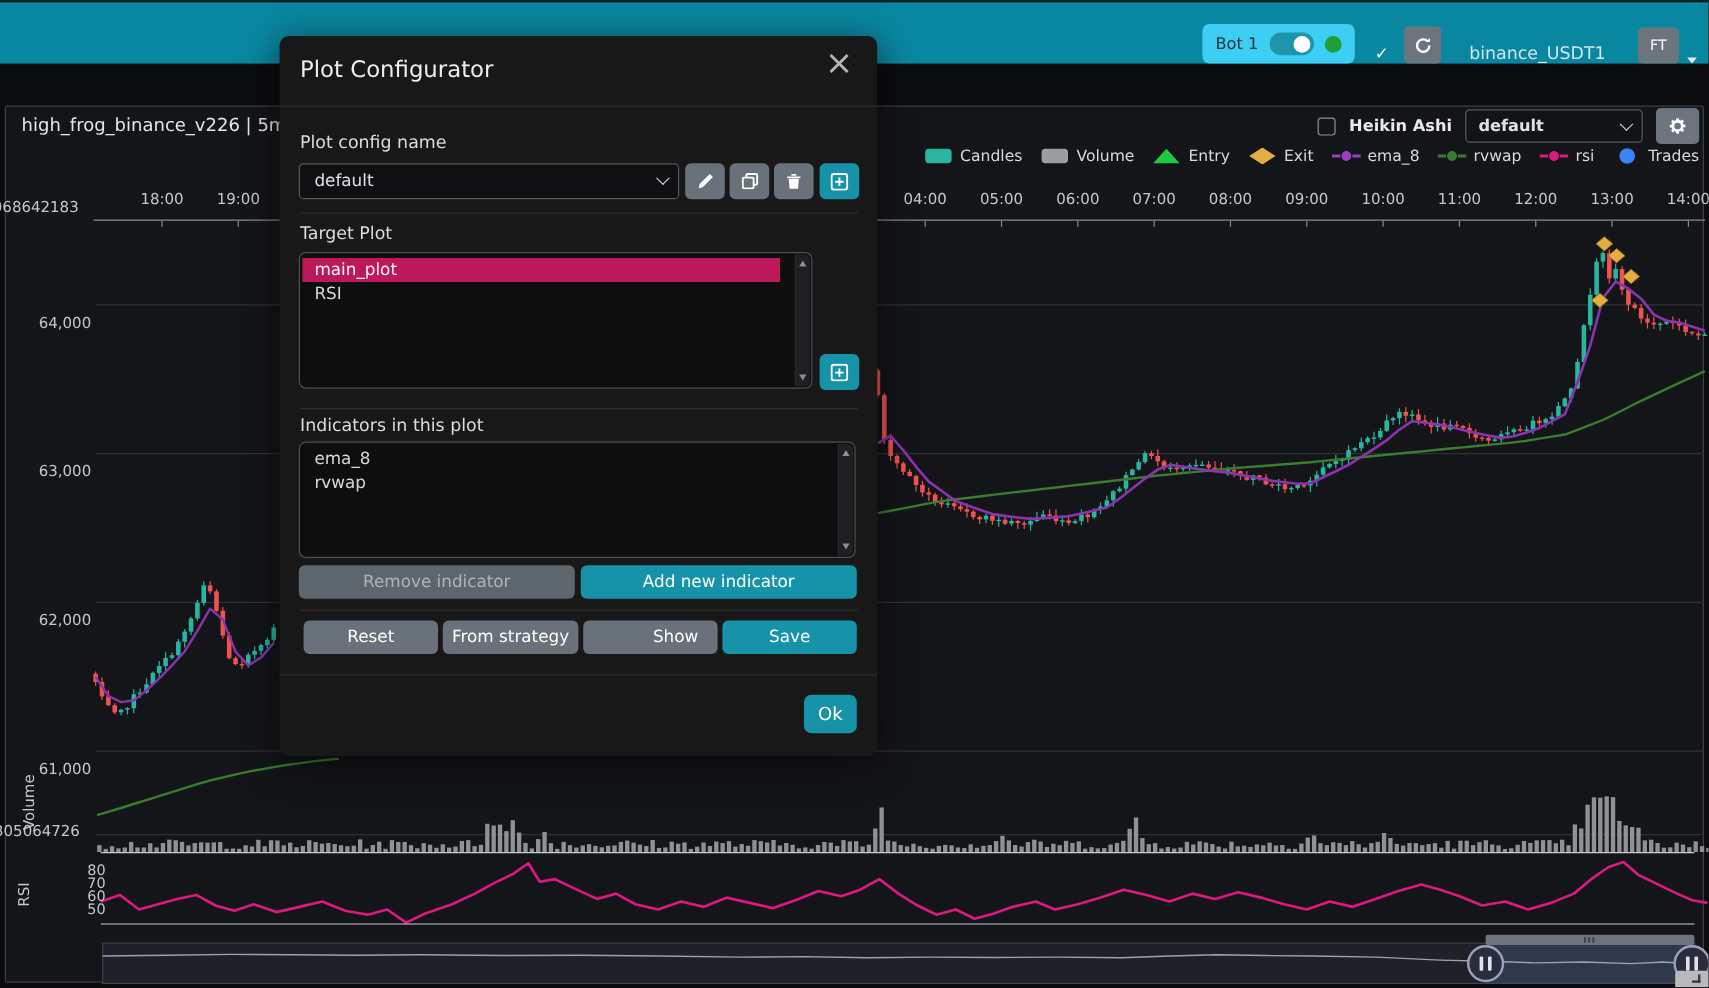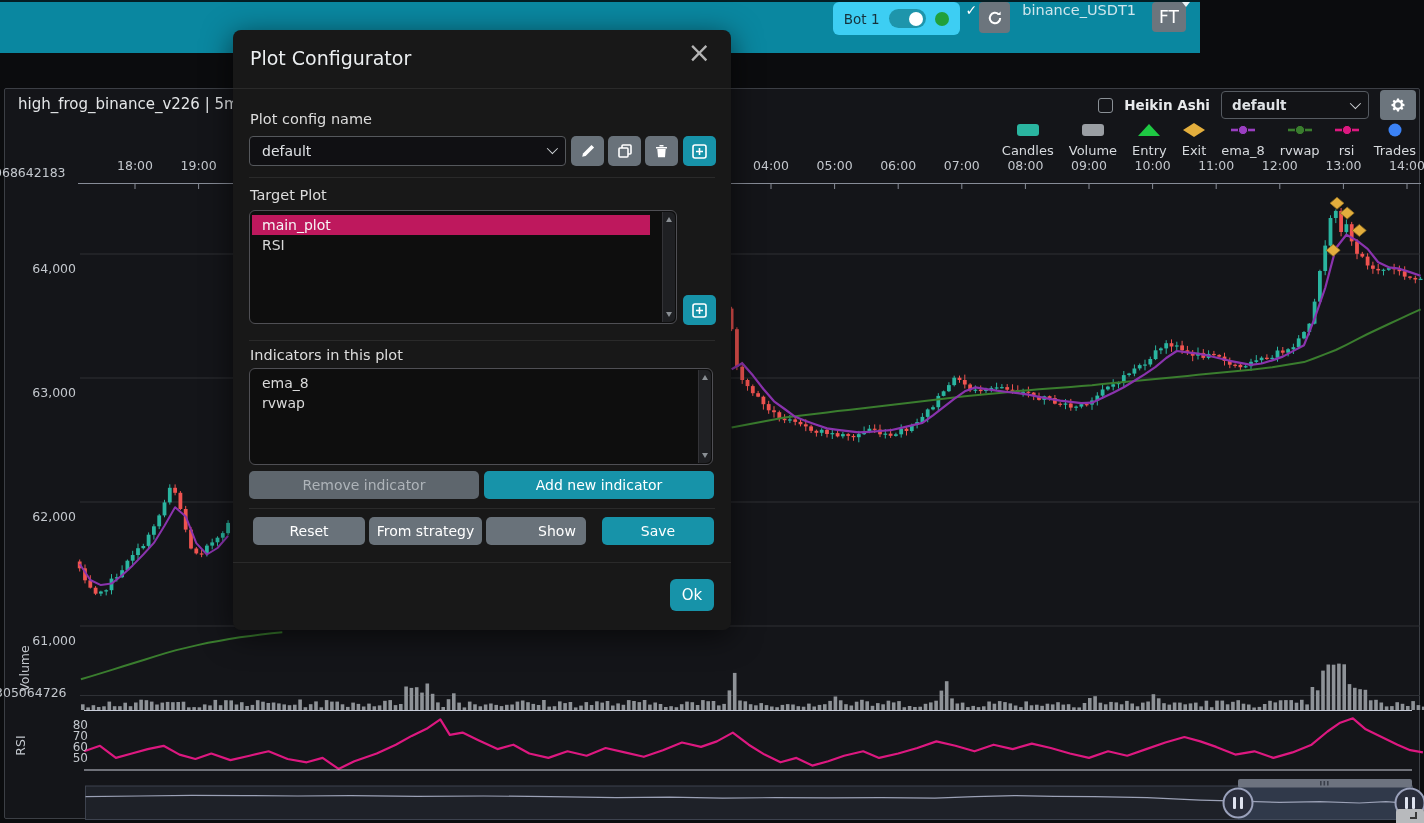--- a/index.html
+++ b/index.html
@@ -1,30 +1,30 @@
 <!DOCTYPE html>
 <html><head>
 <meta charset="utf-8">
 <style>
   html,body{margin:0;padding:0;background:#0a0b0d;}
   *{box-sizing:border-box;font-family:"DejaVu Sans","Liberation Sans",sans-serif;}
   .stage{position:relative;width:1424px;height:823px;overflow:hidden;background:#0b0c0e;}
 
   
-  .topbar{position:absolute;left:0;top:0;width:1200px;height:53px;background:#0a87a0;border-top:2px solid #041e24;
-          display:flex;align-items:flex-start;justify-content:flex-end;gap:2px;padding-right:10px;z-index:5;}
+  .topbar{position:absolute;left:0;top:0;width:1424px;height:53px;background:#0a87a0;border-top:2px solid #041e24;
+          display:flex;align-items:flex-end;justify-content:flex-end;gap:13px;padding-right:10px;z-index:5;}
   .bot-pill{display:flex;align-items:center;gap:9px;background:#3dcef3;border-radius:6px;padding:7px 11px;cursor:pointer;}
   .bot-label{font-size:13.5px;color:#16323c;}
   .toggle{position:relative;width:37px;height:19px;background:#1e95ab;border-radius:10px;display:inline-block;}
   .toggle .knob{position:absolute;right:3px;top:2.5px;width:14px;height:14px;border-radius:50%;background:#fff;}
   .online-dot{width:14px;height:14px;border-radius:50%;background:#21a03a;display:inline-block;}
   .nav-check{color:#fff;font-size:14px;font-weight:bold;margin-left:4px;}
   .nav-btn{width:31px;height:31px;border:none;border-radius:4px;background:#6c757d;display:flex;align-items:center;justify-content:center;cursor:pointer;}
   .instance{color:#cfe6ec;font-size:14.5px;margin:0 14px 0 10px;}
-  .ft-badge{width:34px;height:30px;border:none;border-radius:4px;background:#6c757d;color:#fff;font-size:17px;cursor:pointer;}
+  .ft-badge{width:34px;height:30px;border:none;border-radius:4px;background:#6c757d;color:#fff;font-size:12px;cursor:pointer;}
   .caret{width:0;height:0;border-left:4.5px solid transparent;border-right:4.5px solid transparent;border-top:5px solid #e8f2f5;margin-left:-6px;}
 
   
   .chart-card{position:absolute;left:4px;top:88px;width:1416px;height:731px;background:#141519;border:1px solid #3c3f45;border-radius:2px;z-index:1;}
   #plot{position:absolute;left:0;top:0;z-index:2;pointer-events:none;}
   #labels{position:absolute;left:0;top:0;z-index:3;}
   .ax{position:absolute;color:#c3c7cd;font-size:12.5px;white-space:nowrap;pointer-events:none;}
   .tc{width:48px;text-align:center;}
   .pr{width:76px;text-align:right;margin-top:16px;}
   .pr2{width:48px;text-align:right;font-size:12px;}
@@ -35,21 +35,21 @@
   .controls{position:absolute;top:90px;right:8px;display:flex;align-items:center;gap:11px;z-index:4;font-weight:bold;}
   .hk-box{width:15px;height:15px;border:1px solid #8a9096;border-radius:3px;background:transparent;cursor:pointer;}
   .hk-label{font-size:13.5px;color:#e8eaec;}
   .tpl-select{position:relative;width:148px;height:28px;background:#121316;border:1px solid #565b61;border-radius:4px;
               display:flex;align-items:center;padding:0 10px;color:#dfe2e5;font-size:13.5px;cursor:pointer;}
   .chev{position:absolute;right:10px;top:9px;width:8px;height:8px;border-right:1.6px solid #cfd3d7;border-bottom:1.6px solid #cfd3d7;transform:rotate(45deg) translateY(-2px);}
   .gear-btn{width:36px;height:30px;border:none;border-radius:4px;background:#6c757d;color:#fff;font-size:15px;cursor:pointer;display:flex;align-items:center;justify-content:center;}
 
   
   .legend{position:absolute;top:123px;right:8px;display:flex;align-items:center;gap:15px;z-index:4;}
-  .lg{display:flex;align-items:center;gap:6px;color:#d7dade;font-size:13px;cursor:pointer;flex-direction:column;}
+  .lg{display:flex;align-items:flex-start;gap:6px;color:#d7dade;font-size:13px;cursor:pointer;}
 
   
   .modal{position:absolute;left:233px;top:30px;width:498px;height:600px;background:#181818;border-radius:8px;
          box-shadow:0 6px 30px rgba(0,0,0,.6);z-index:10;}
   .m-header{position:absolute;left:0;top:0;right:0;height:59px;border-bottom:1px solid #2a2a2a;}
   .m-title{position:absolute;left:17px;top:17px;font-size:19px;color:#eceff1;}
   .m-close{position:absolute;right:14px;top:8px;font-size:28px;color:#b4b4b4;background:none;border:none;cursor:pointer;line-height:1;}
   .m-label{position:absolute;font-size:14.5px;color:#dcdcdc;}
   .m-select{position:absolute;left:16px;top:106px;width:317px;height:30px;background:#101013;border:1px solid #55585c;border-radius:4px;
             display:flex;align-items:center;padding:0 12px;color:#dfe2e5;font-size:14px;cursor:pointer;}
@@ -896,21 +896,21 @@
           <span class="dn"></span>
         </div>
     </div>
 
     <button class="btn teal" style="left:251px;top:441px;width:230px;">Add new indicator</button>
     <button class="btn disabled" style="left:16px;top:441px;width:230px;">Remove indicator</button>
 
     <div class="m-div" style="top:478px;"></div>
     <button class="btn" style="left:20px;top:487px;width:112px;">Reset</button>
     <button class="btn" style="left:136px;top:487px;width:113px;">From strategy</button>
-    <button class="btn" style="left:253px;top:487px;width:100px;padding-left:48px;">Show</button>
+    <button class="btn" style="left:253px;top:487px;width:112px;padding-left:48px;">Show</button>
     <button class="btn teal" style="left:369px;top:487px;width:112px;">Save</button>
 
     <div class="m-div" style="top:532px;left:0;right:0;"></div>
     <button class="ok-btn">Ok</button>
   </div>
 
   <div class="corner">
       <span></span>
     </div>
 </div>

